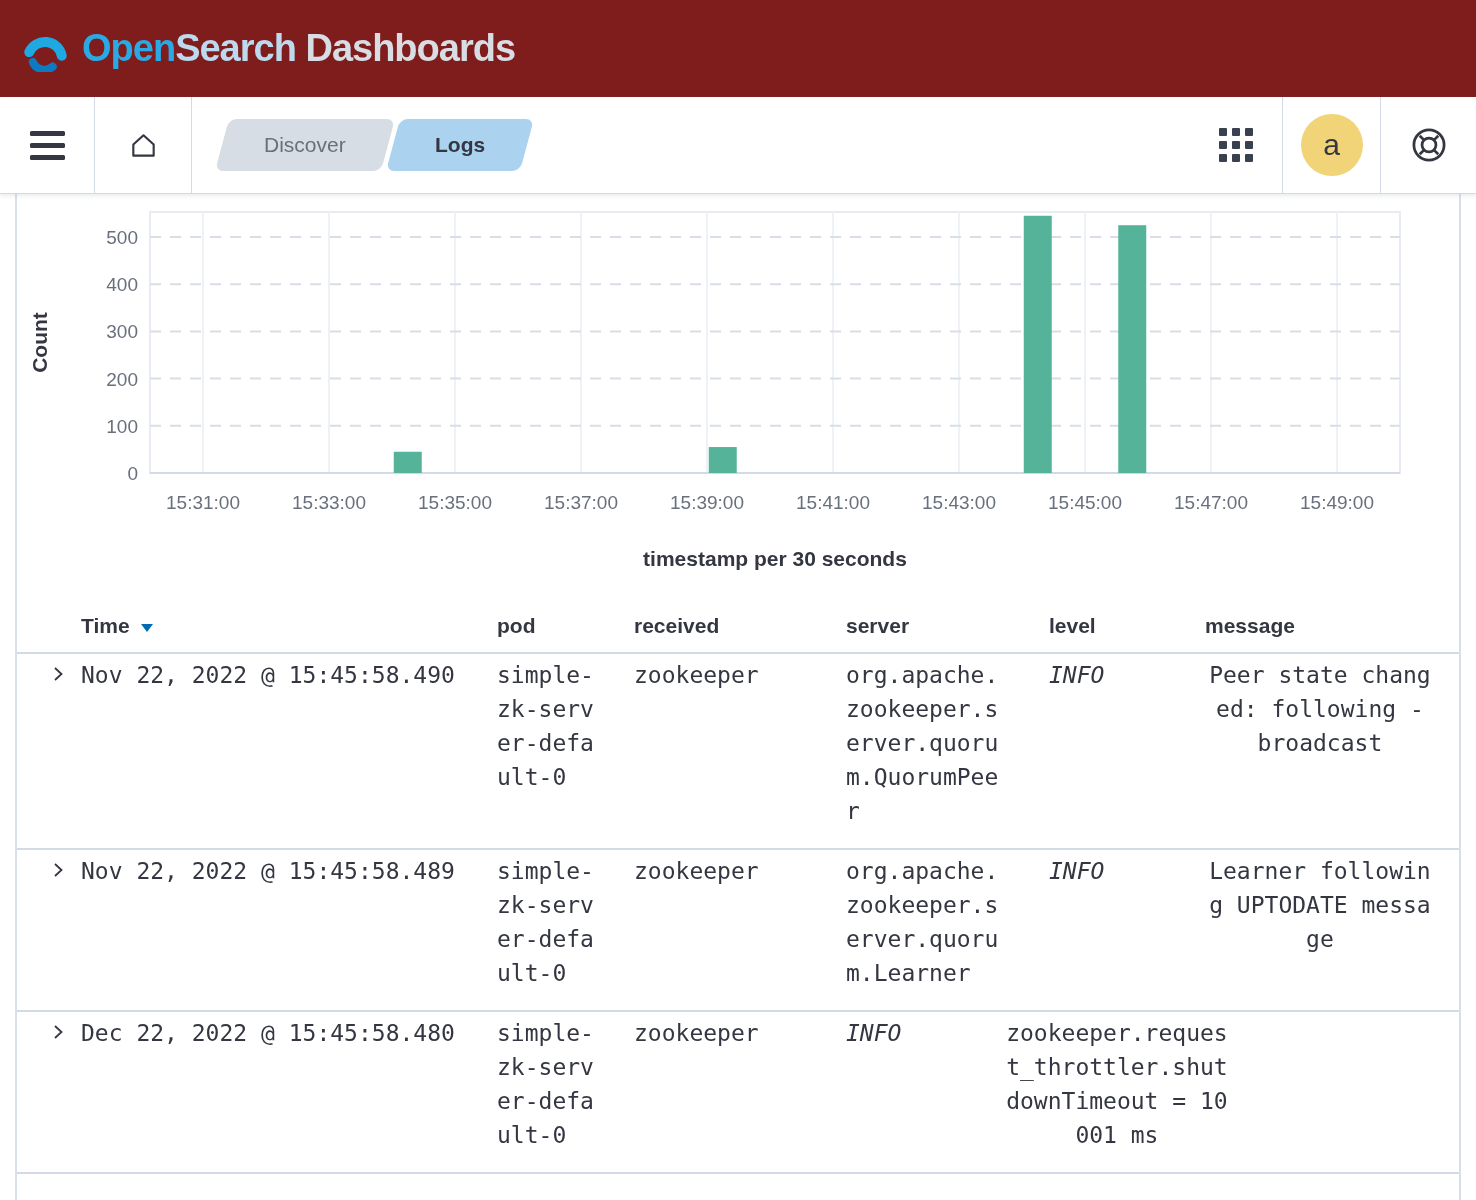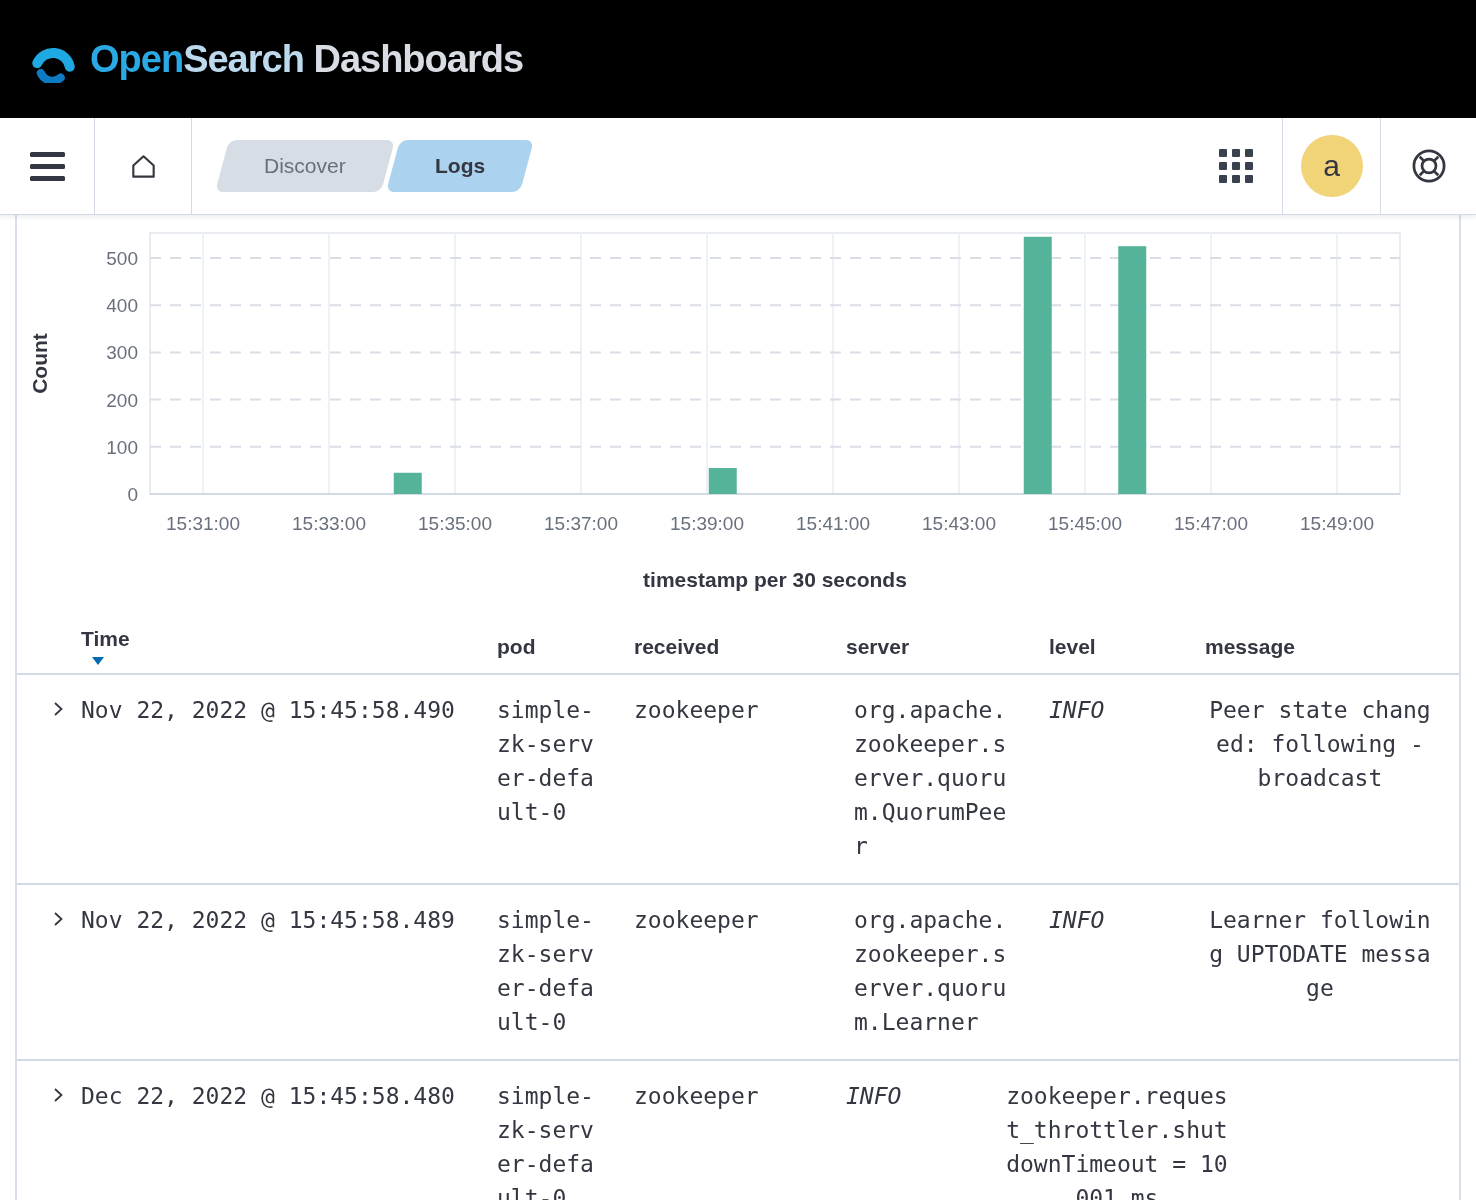--- a/index.html
+++ b/index.html
@@ -1,20 +1,20 @@
 <!DOCTYPE html>
 <html><head>
 <meta charset="utf-8">
 <style>
   * { box-sizing: border-box; margin: 0; padding: 0; }
   html, body { width: 1476px; height: 1200px; overflow: hidden; background: #fff;
     font-family: "Liberation Sans", sans-serif; }
 
   
-  .banner { height: 118px; background: #000000; display: flex; align-items: center; padding-left: 30px; }
+  .banner { height: 97px; background: #7f1d1d; display: flex; align-items: center; padding-left: 22px; }
   .logo { display: flex; align-items: center; }
   .logo-mark { margin-right: 13px; }
   .logo-text { font-size: 38px; font-weight: bold; letter-spacing: -1px; white-space: pre; }
   .lg-open { color: #2ba9e4; }
   .lg-search { color: #bcd9ee; }
   .lg-dash { color: #d8dce3; }
 
   
   .nav { height: 97px; background: #fff; display: flex; align-items: stretch;
     border-bottom: 1px solid #d3dae6; box-shadow: 0 2px 4px rgba(152,162,179,.22); position: relative; z-index: 5; }
@@ -42,33 +42,33 @@
 
   
   .content { margin: 0 15px; border-left: 2px solid #d9dfe9; border-right: 2px solid #d9dfe9; min-height: 1103px; }
   #chart-svg { display: block; }
   #chart-svg text { font-family: "Liberation Sans", sans-serif; }
 
   
   .doc-header { display: flex; align-items: center; margin-top: 15px; padding: 0 0 0 18px; height: 55px;
     border-bottom: 2px solid #d3dae6; font-weight: bold; font-size: 21px; color: #343741; }
   .h-expand { width: 46px; }
-  .h-time { width: 416px; display: flex; align-items: flex-start; cursor: pointer; flex-direction: column; }
+  .h-time { width: 416px; display: flex; align-items: center; cursor: pointer; }
   .h-pod { width: 137px; } .h-container { width: 212px; } .h-logger { width: 203px; }
   .h-level { width: 156px; } .h-message { flex: 1; }
   .sort-icon { margin-left: 10px; margin-top: 4px; }
 
-  .doc-row { display: flex; align-items: flex-start; padding: 18px 0 20px 18px; border-bottom: 2px solid #d3dae6; }
+  .doc-row { display: flex; align-items: flex-start; padding: 4px 0 20px 18px; border-bottom: 2px solid #d3dae6; }
   .expand-btn { width: 46px; background: none; border: none; cursor: pointer; padding: 0; margin-top: 6px; }
   .cell { font-family: "DejaVu Sans Mono", "Liberation Mono", monospace; font-size: 23px;
     line-height: 34px; color: #343741; word-break: break-all; }
   .c-time { width: 416px; } .c-pod { width: 137px; } .c-container { width: 212px; }
   .c-logger { width: 203px; } .c-level { width: 156px; font-style: italic; } .c-message { flex: 1; }
   .c-pod .wrap { width: 7.5ch; } .c-container .wrap { width: 10.5ch; }
-  .c-logger .wrap { width: 11.5ch; margin-left: 8px; } .c-level .wrap { width: 5.5ch; } .c-message .wrap { width: 16.6ch; text-align: center; }
+  .c-logger .wrap { width: 11.5ch; } .c-level .wrap { width: 5.5ch; } .c-message .wrap { width: 16.6ch; text-align: center; }
 </style>
 </head>
 <body>
 
 <header class="banner">
   <div class="logo">
     <svg class="logo-mark" viewBox="0 0 52 52" width="47" height="47">
       <path d="M8 30 A 19 19 0 0 1 44 34" stroke="#1ea9e3" stroke-width="11" fill="none" stroke-linecap="round"></path>
       <path d="M12 41 A 14 14 0 0 0 34 46" stroke="#0d7bc1" stroke-width="9" fill="none" stroke-linecap="round"></path>
     </svg>

